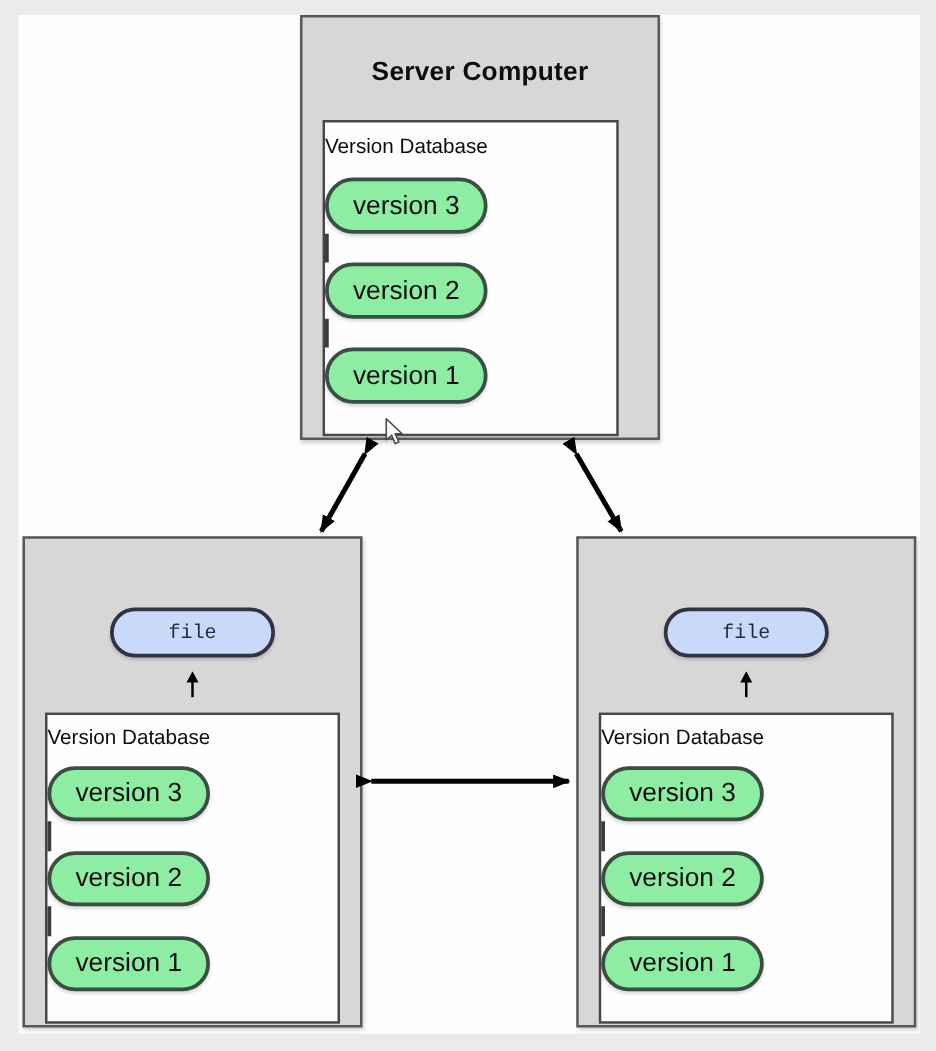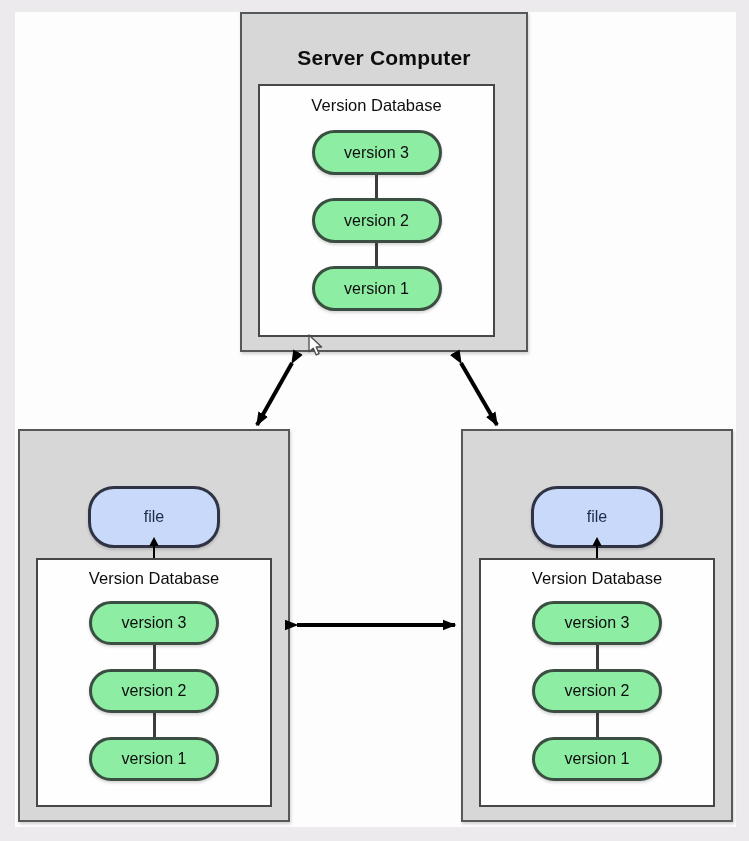--- a/index.html
+++ b/index.html
@@ -25,29 +25,29 @@
   .panel{position:absolute;background:var(--panel-bg);border:2px solid var(--panel-border);
          box-shadow:1px 2px 3px rgba(0,0,0,0.18);}
   .panel-title{position:absolute;left:0;right:0;text-align:center;font-weight:bold;font-size:21px;
                color:var(--label-text);letter-spacing:0.2px;}
   #server-panel{left:240px;top:12px;width:288px;height:340px;padding-left:48px;}
   #server-panel .panel-title{top:32px;}
   #server-panel .db{left:16px;top:70px;width:237px;height:253px;}
   #computer-a{left:18px;top:429px;width:272px;height:393px;}
   #computer-b{left:461px;top:429px;width:272px;height:393px;}
   .computer .panel-title{top:16px;}
-  .computer .file-pill{position:absolute;top:55px;left:68px;width:132px;height:62px;}
+  .computer .file-pill{position:absolute;top:55px;left:68px;width:132px;height:40px;font-family:Liberation Mono, monospace;}
   .computer .file-arrow{position:absolute;top:106px;left:127px;}
   .computer .db{left:16px;top:127px;width:236px;height:249px;}
   .db{position:absolute;background:var(--inner-bg);border:2px solid var(--inner-border);
-      display:flex;flex-direction:column;align-items:center;}
+      display:flex;flex-direction:column;align-items:flex-start;margin-top:12px;}
   .db-label{font-size:16.5px;color:var(--label-text);}
   #server-panel .db-label{margin:10px 0 15px 0;}
   .computer .db-label{margin:9px 0 13px 0;}
-  .pill{display:flex;align-items:center;justify-content:center;font-size:16px;
+  .pill{display:flex;align-items:center;justify-content:center;font-size:21px;
         border-radius:26px;box-shadow:0 2px 3px rgba(0,0,0,0.16);}
   .pill.green{width:130px;background:var(--green-fill);border:3px solid var(--green-border);
               color:var(--label-text);}
   #server-panel .pill.green{height:45px;}
   .computer .pill.green{height:44px;}
   .pill.blue{background:var(--blue-fill);border:3px solid var(--blue-border);
              color:var(--file-text);font-size:16px;}
   .connector{width:3px;background:#3c3c3c;}
   #server-panel .connector{height:23px;}
   .computer .connector{height:24px;}

